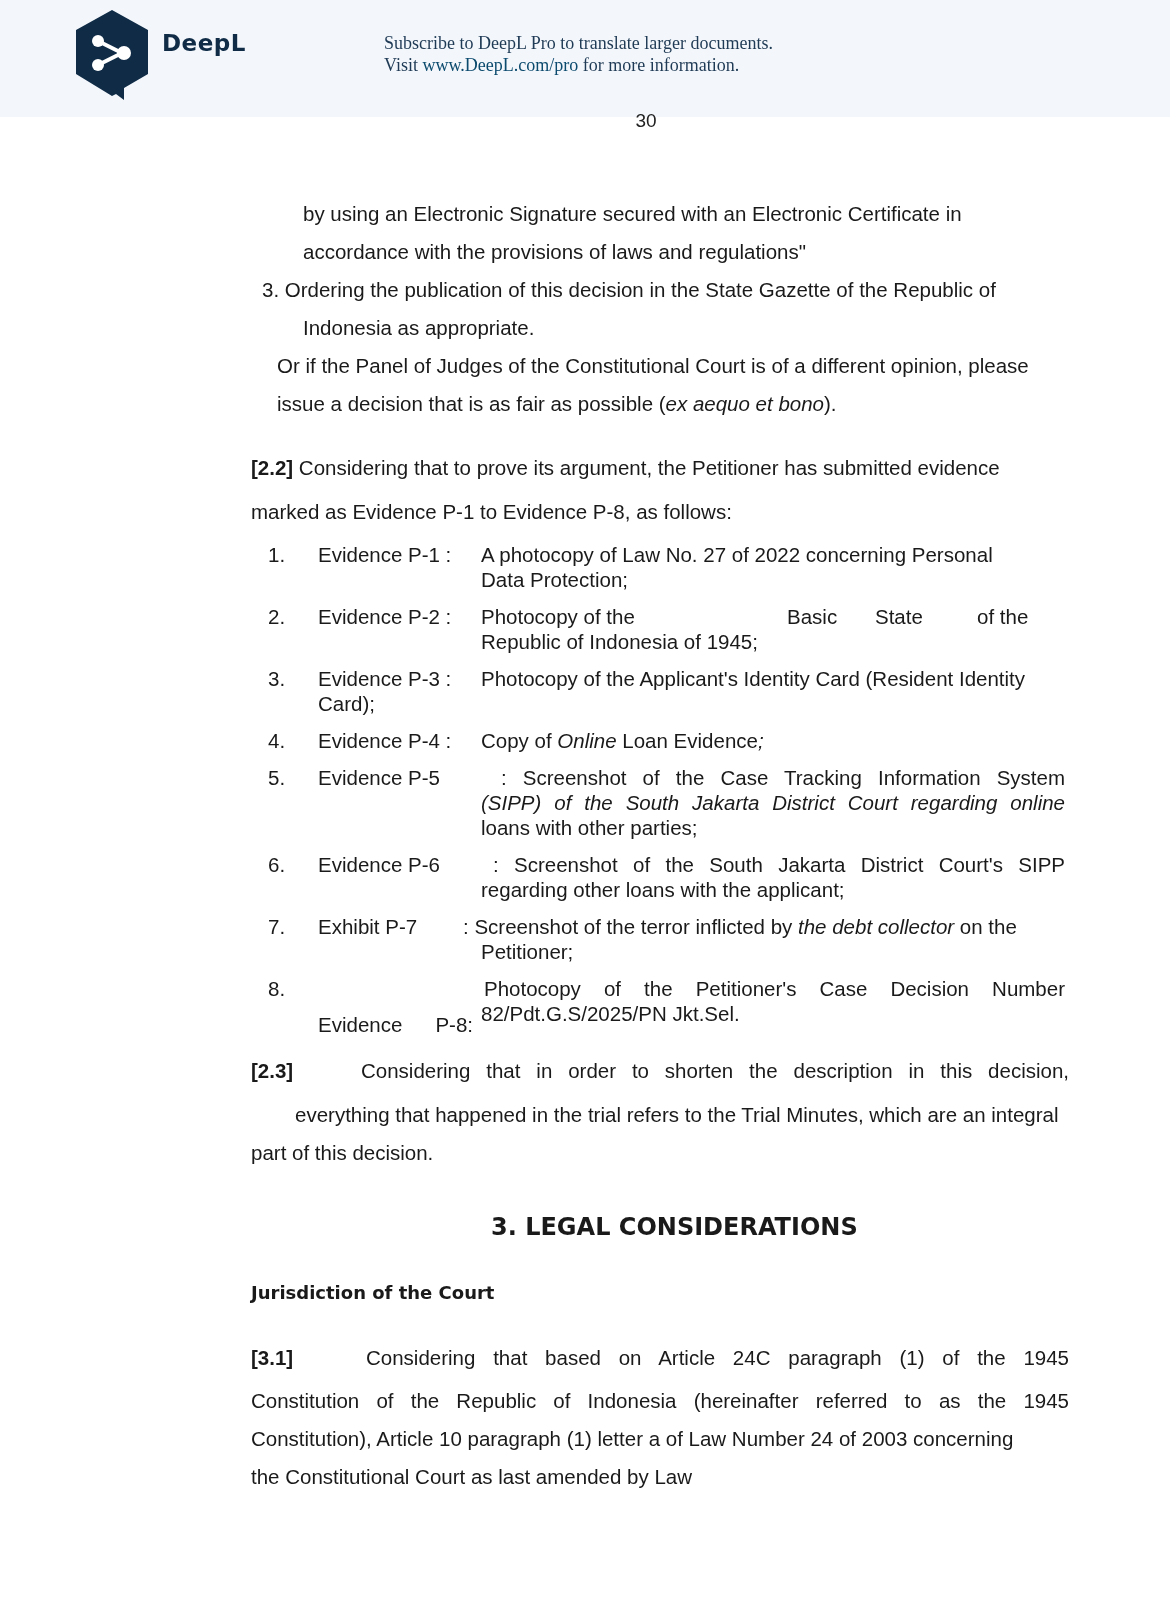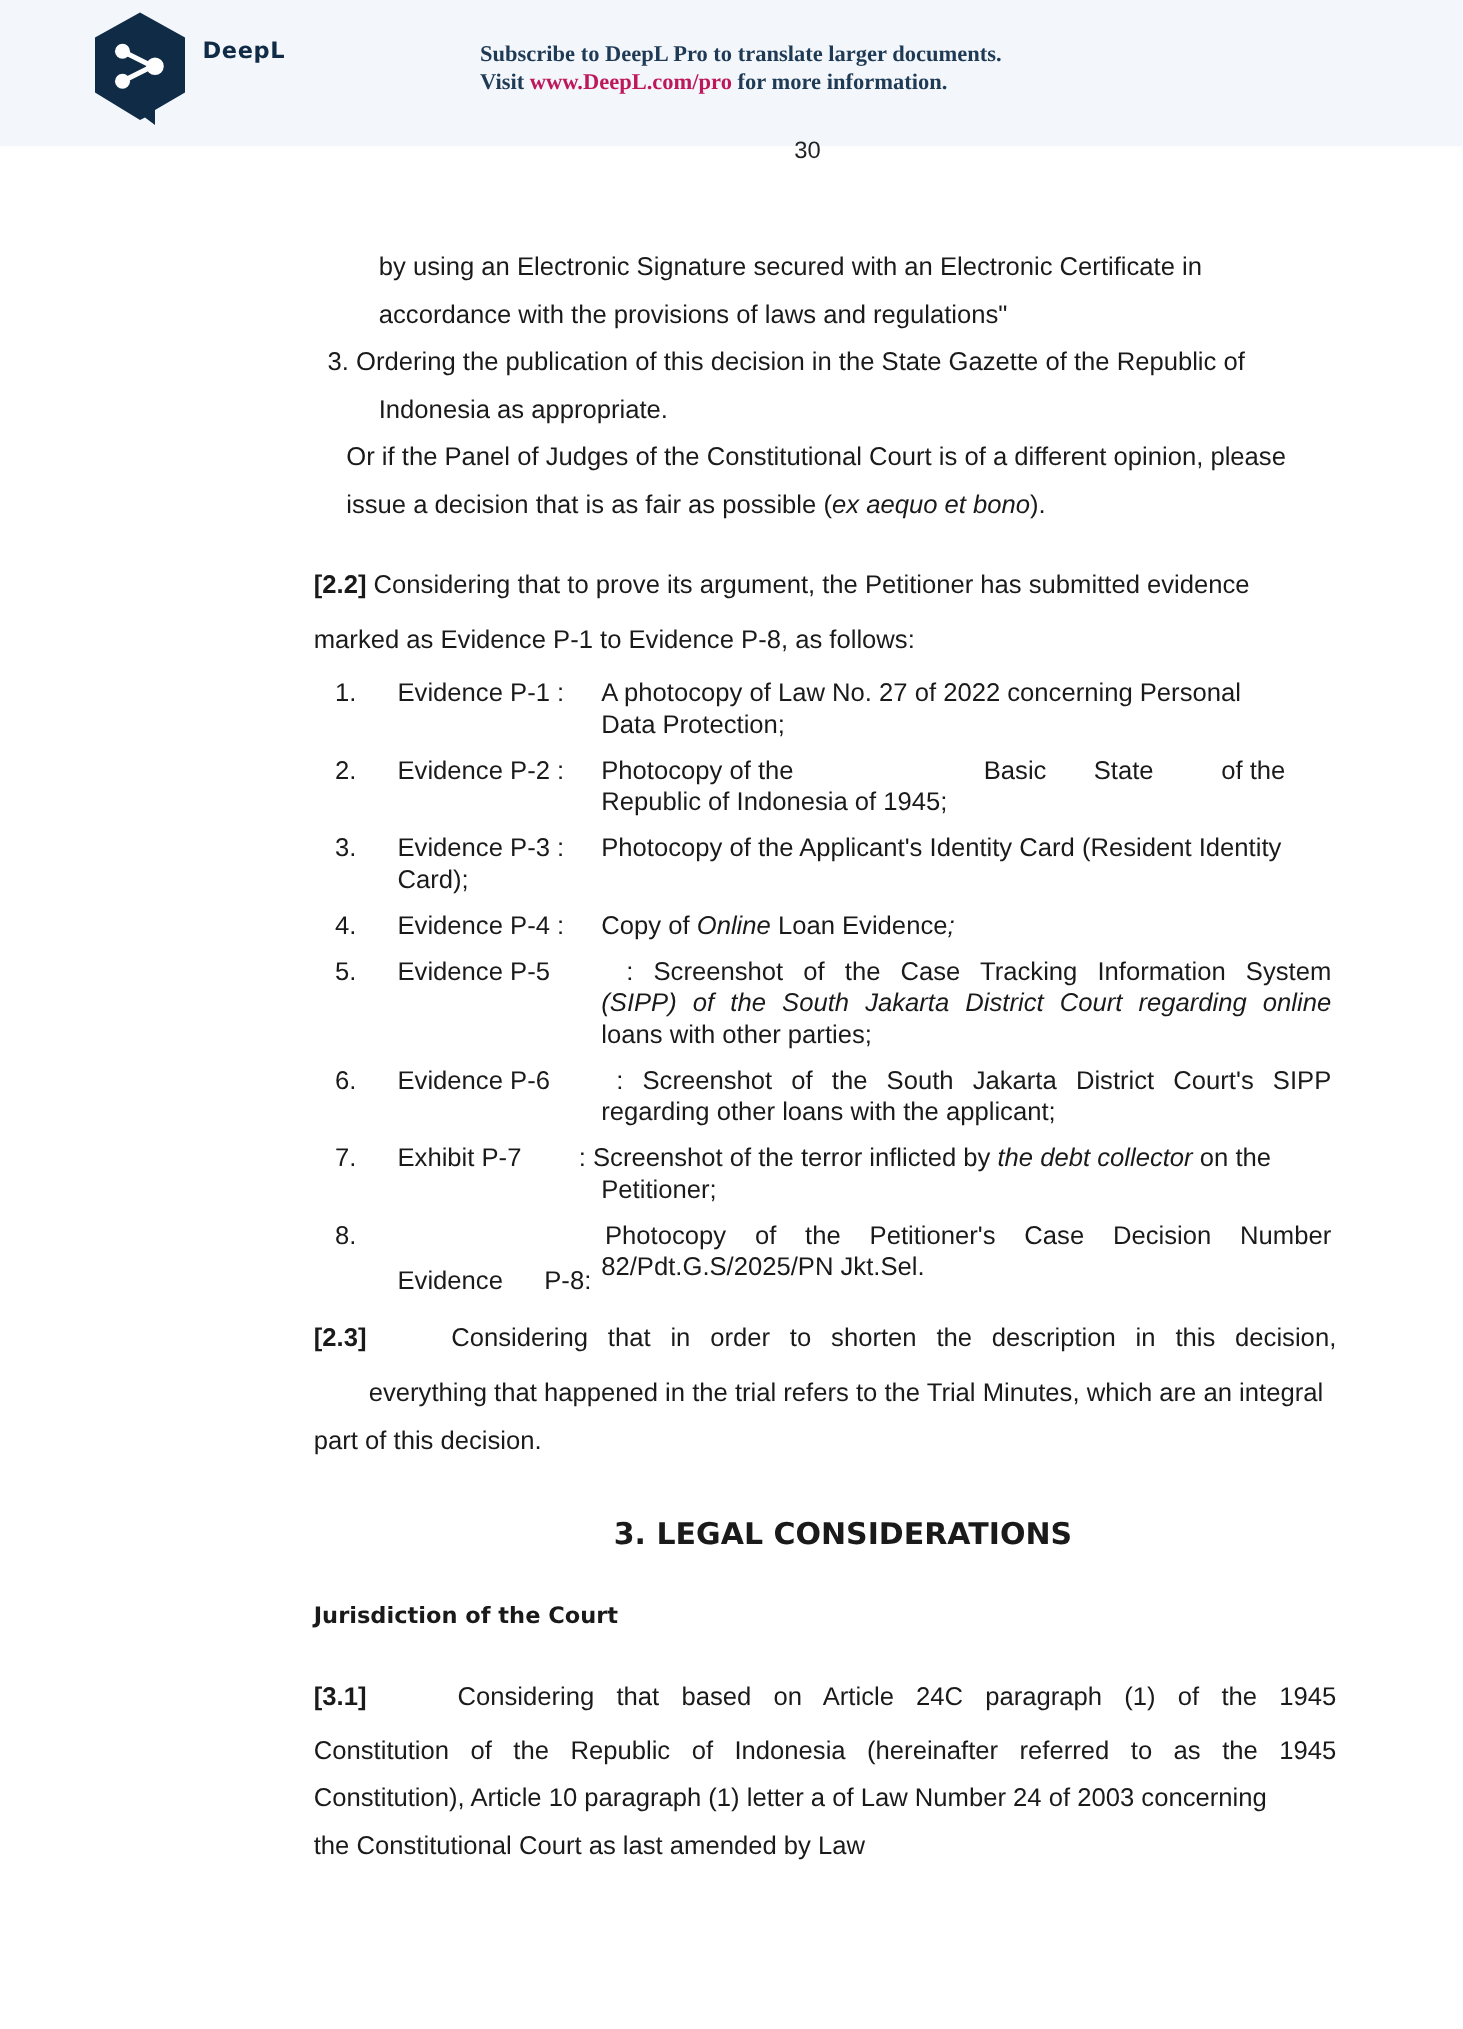--- a/index.html
+++ b/index.html
@@ -6,28 +6,28 @@
     body {
       width: 1170px; height: 1623px; background: #ffffff; position: relative; overflow: hidden;
       font-family: "Liberation Sans", sans-serif; color: #1a1a1a;
     }
     .banner {
       position: absolute; left: 0; top: 0; width: 1170px; height: 117px;
       background: #f3f7fb;
     }
     .logo-icon { position: absolute; left: 72px; top: 8px; width: 80px; height: 94px; }
     .logo-text {
-      position: absolute; left: 162px; top: 30px; font-size: 18px; font-weight: bold;
+      position: absolute; left: 162px; top: 30px; font-size: 23px; font-weight: bold;
       color: #0f2b46; letter-spacing: 0.5px; font-family: "DejaVu Sans", sans-serif;
     }
     .promo {
       position: absolute; left: 384px; top: 32px; font-family: "Liberation Serif", serif;
-      font-size: 18px; line-height: 22px; color: #1f3a55; font-weight: bold;
+      font-size: 18px; line-height: 22px; color: #1f3a55;
     }
-    .promo a { color: #be185d; text-decoration: none; }
+    .promo a { color: #0c4a6e; text-decoration: none; }
     .page-number {
       position: absolute; left: 0; width: 1292px; top: 110px; text-align: center;
       font-size: 19px; color: #222;
     }
     .t { position: absolute; font-size: 20.5px; line-height: 24px; white-space: nowrap; color: #1a1a1a; }
     .just { text-align: justify; text-align-last: justify; white-space: normal; }
     .b { font-weight: bold; }
     .i { font-style: italic; }
     .heading { font-weight: bold; font-family: "DejaVu Sans", sans-serif; font-size: 24px; }
     .sub { font-weight: bold; font-family: "DejaVu Sans", sans-serif; font-size: 18px; }

